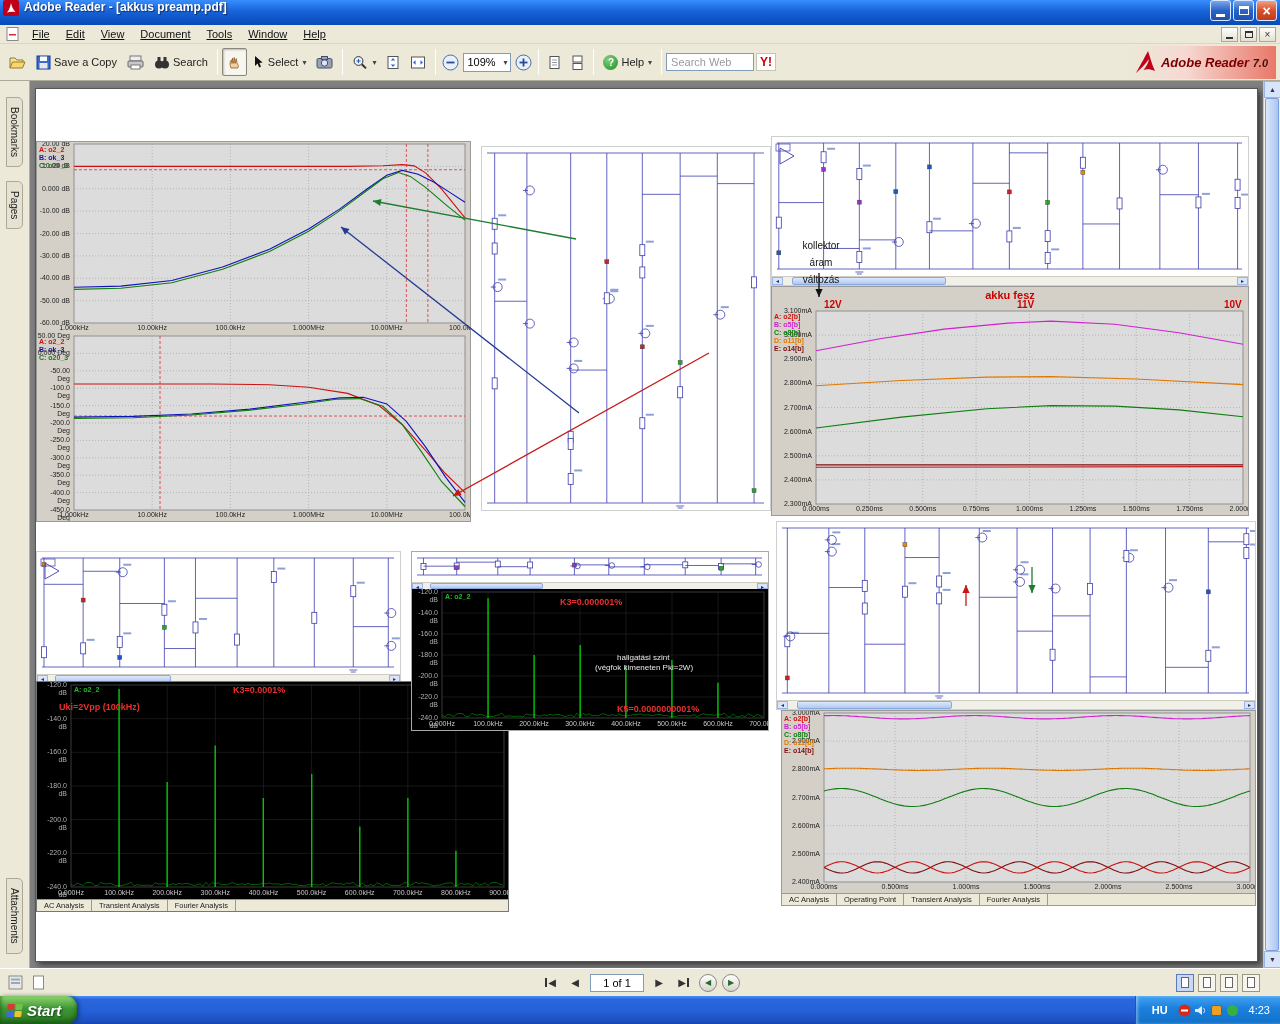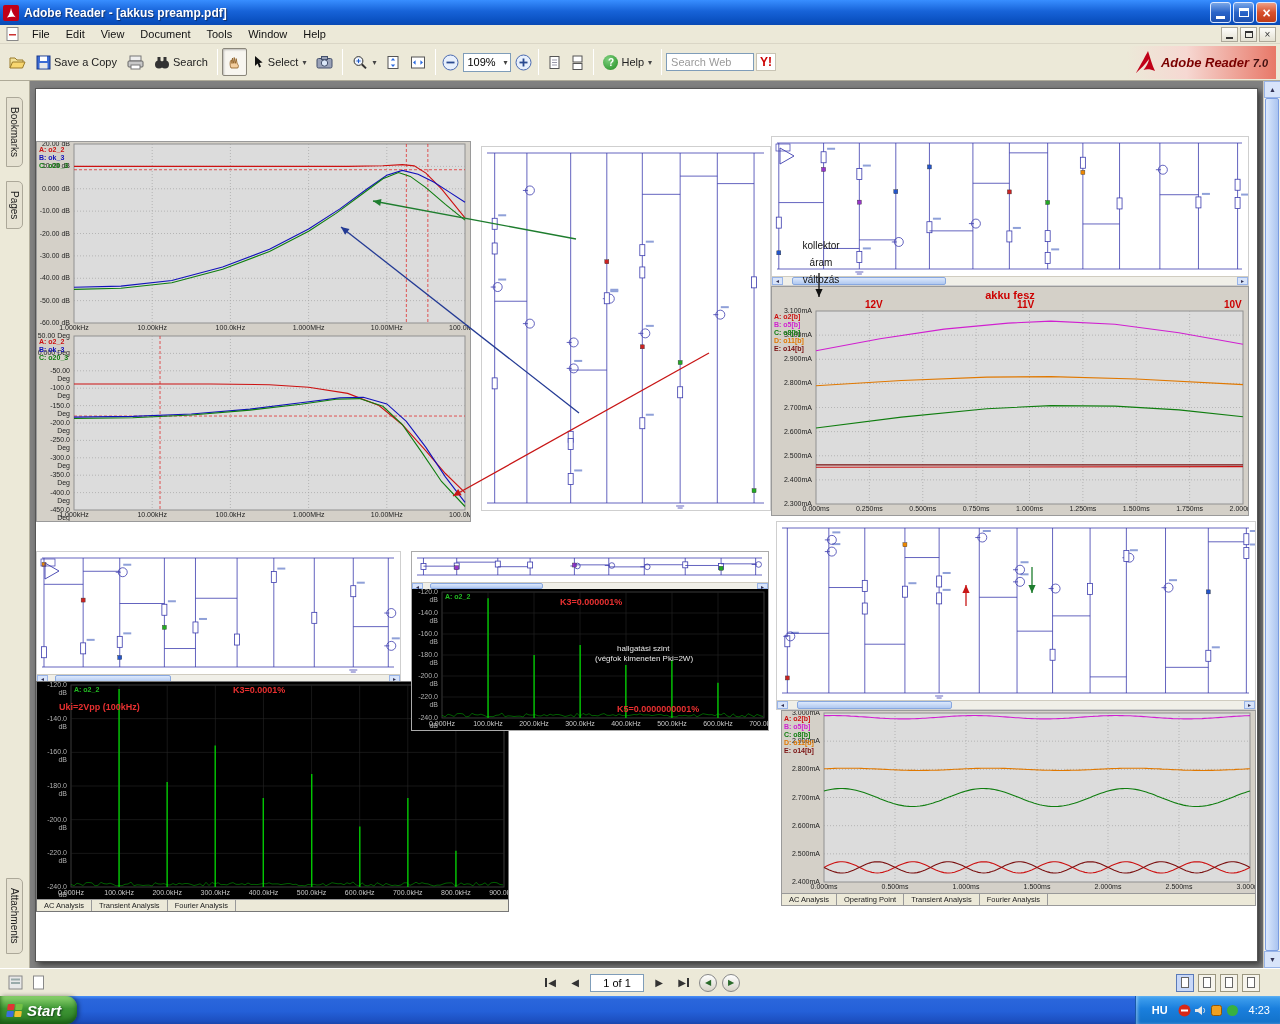--- a/index.html
+++ b/index.html
@@ -4,33 +4,33 @@
 <style>
   *{margin:0;padding:0;box-sizing:border-box;}
   html,body{width:1280px;height:1024px;overflow:hidden;}
   body{font-family:"Liberation Sans",sans-serif;background:#818181;}
   .screen{position:relative;width:1280px;height:1024px;}
   .abs{position:absolute;}
 
   
   .titlebar{position:absolute;left:0;top:0;width:100%;height:25px;
     background:linear-gradient(180deg,#388eff 0%,#1763d8 45%,#0a50c0 85%,#0a4ab4 100%);
-    display:flex;align-items:center;padding:0 3px;}
+    display:flex;padding:0 3px;}
   .title-text{color:#fff;font-weight:bold;font-size:12px;text-shadow:1px 1px 1px #10306a;margin-left:5px;flex:1;white-space:nowrap;}
   .winbtn{width:21px;height:21px;margin-left:2px;border:1px solid #dce8ff;border-radius:3px;display:flex;align-items:center;justify-content:center;color:#fff;
     background:linear-gradient(180deg,#7aa7e8,#2a64c8 50%,#1c50b0);}
   .winbtn.close{background:linear-gradient(180deg,#f0a086,#d8502c 50%,#c03c18);}
   .winbtn .bar{display:block;width:9px;height:3px;background:#fff;margin-top:10px;}
   .winbtn .box{display:block;width:10px;height:9px;border:1px solid #fff;border-top:3px solid #fff;}
   .winbtn.close span{font-weight:bold;font-size:14px;line-height:1;}
 
   
   .menubar{position:absolute;top:25px;left:0;right:0;height:19px;background:#ece9d8;display:flex;align-items:center;border-bottom:1px solid #dad6c6;}
   .menuitems{display:flex;}
-  .menuitem{font-size:11px;padding:2px 8px;color:#111;}
+  .menuitem{font-size:11px;padding:2px 8px;color:#111;text-decoration:underline;}
   .mdibtns{margin-left:auto;display:flex;gap:2px;padding-right:4px;}
   .mdibtn{width:17px;height:15px;border:1px solid #aca899;background:linear-gradient(#fdfdfb,#e4e1d2);display:flex;align-items:center;justify-content:center;font-size:10px;color:#333;}
   .glyph-min2{display:block;width:7px;height:2px;background:#333;margin-top:8px;}
   .glyph-max2{display:block;width:8px;height:7px;border:1px solid #333;border-top:2px solid #333;}
 
   
   .toolbar{position:absolute;top:44px;left:0;right:0;height:37px;background:#ece9d8;border-bottom:1px solid #aeaa98;display:flex;align-items:center;padding:0 4px;}
   .tbtn{display:flex;align-items:center;gap:3px;padding:3px 4px;border:1px solid transparent;border-radius:2px;font-size:11px;color:#222;height:28px;}
   .tbtn.pressed{background:#f8f6f0;border:1px solid #8a867a;box-shadow:inset 1px 1px 2px rgba(0,0,0,.25);}
   .roundbtn{display:flex;align-items:center;padding:2px;}
@@ -58,21 +58,21 @@
   .plotpanel{background:#d4d0c8;border:1px solid #9a9a9a;}
 
   .lineplot{position:absolute;}
   .ylab{position:absolute;font-size:7px;line-height:8px;color:#222;text-align:right;padding-right:3px;}
   .xlab{position:absolute;font-size:7px;line-height:8px;color:#222;text-align:center;}
   .plegend{position:absolute;font-size:7px;line-height:8px;font-weight:bold;white-space:nowrap;}
   .fftplot{position:absolute;background:#000;}
   .fylab{position:absolute;font-size:7px;line-height:8px;color:#b0b0b0;text-align:right;padding-right:3px;}
   .fxlab{position:absolute;font-size:7px;line-height:8px;color:#c8c8c8;text-align:center;}
   .ftext{position:absolute;color:#e83030;font-size:9px;font-weight:bold;white-space:nowrap;}
-  .fwhite{position:absolute;color:#e8e8e8;font-size:8px;white-space:nowrap;}
+  .fwhite{position:absolute;color:#e8e8e8;font-size:8px;white-space:nowrap;margin-top:9px;}
   .klabel{position:absolute;font-size:10px;color:#111;text-align:center;white-space:pre-line;line-height:17px;z-index:5;}
   .akku-title{position:absolute;left:50%;transform:translateX(-50%);top:2px;color:#cc0000;font-size:11px;font-weight:bold;}
   .vlab{position:absolute;color:#cc0000;font-size:10px;font-weight:bold;}
 
   .tabsrow{position:absolute;left:0;bottom:0;height:12px;width:100%;background:#ece9d8;border-top:1px solid #999;display:flex;align-items:stretch;}
   .atab{font-size:7.5px;line-height:11px;padding:0 7px;border-right:1px solid #999;color:#222;white-space:nowrap;}
 
   .hscroll{position:absolute;left:0;bottom:0;height:9px;width:100%;background:#f0efe8;display:flex;border-top:1px solid #d0ccc0;}
   .sbtn{width:11px;background:#d8e4fa;border:1px solid #98b4e8;font-size:5px;line-height:7px;text-align:center;color:#335;}
   .strack{flex:1;position:relative;}
@@ -519,21 +519,21 @@
               <polyline points="44.0,177.9 471.0,177.9" fill="none" stroke="#7a1010" stroke-width="1.1"></polyline>
               <polyline points="44.0,180.3 471.0,179.6" fill="none" stroke="#cc1111" stroke-width="1.1"></polyline>
             </svg><div class="ylab" style="top: 20px; left: 0px; width: 43px;">3.100mA</div><div class="ylab" style="top: 44.125px; left: 0px; width: 43px;">3.000mA</div><div class="ylab" style="top: 68.25px; left: 0px; width: 43px;">2.900mA</div><div class="ylab" style="top: 92.375px; left: 0px; width: 43px;">2.800mA</div><div class="ylab" style="top: 116.5px; left: 0px; width: 43px;">2.700mA</div><div class="ylab" style="top: 140.625px; left: 0px; width: 43px;">2.600mA</div><div class="ylab" style="top: 164.75px; left: 0px; width: 43px;">2.500mA</div><div class="ylab" style="top: 188.875px; left: 0px; width: 43px;">2.400mA</div><div class="ylab" style="top: 213px; left: 0px; width: 43px;">2.300mA</div><div class="xlab" style="top: 218px; left: 22px; width: 44px;">0.000ms</div><div class="xlab" style="top: 218px; left: 75.375px; width: 44px;">0.250ms</div><div class="xlab" style="top: 218px; left: 128.75px; width: 44px;">0.500ms</div><div class="xlab" style="top: 218px; left: 182.125px; width: 44px;">0.750ms</div><div class="xlab" style="top: 218px; left: 235.5px; width: 44px;">1.000ms</div><div class="xlab" style="top: 218px; left: 288.875px; width: 44px;">1.250ms</div><div class="xlab" style="top: 218px; left: 342.25px; width: 44px;">1.500ms</div><div class="xlab" style="top: 218px; left: 395.625px; width: 44px;">1.750ms</div><div class="xlab" style="top: 218px; left: 449px; width: 44px;">2.000ms</div><div class="plegend" style="left: 2px; top: 26px;">
               <div style="color: rgb(204, 17, 17);">A: o2[b]</div>
               <div style="color: rgb(208, 32, 208);">B: o5[b]</div>
               <div style="color: rgb(15, 125, 15);">C: o8[b]</div>
               <div style="color: rgb(224, 120, 0);">D: o11[b]</div>
               <div style="color: rgb(122, 16, 16);">E: o14[b]</div>
             </div></div>
         <div class="akku-title">akku fesz</div>
-        <div class="vlab" style="left:52px;top:12px;margin-left:41px;">12V</div>
+        <div class="vlab" style="left:52px;top:12px;">12V</div>
         <div class="vlab" style="left:245px;top:12px;">11V</div>
         <div class="vlab" style="left:452px;top:12px;">10V</div>
       </div>
 
       <div class="panel circ" style="left:0;top:462px;width:365px;height:133px;z-index:1;">
         <svg width="363" height="122">
             <line x1="5" y1="6" x2="357" y2="6" stroke="#3c3cae" stroke-width="0.8"></line>
             <line x1="5" y1="115" x2="357" y2="115" stroke="#3c3cae" stroke-width="0.8"></line>
             <line x1="6.991634691134095" y1="6" x2="6.991634691134095" y2="115" stroke="#3c3cae" stroke-width="0.8"></line>
             <rect x="4.491634691134095" y="94.72053627111018" width="5" height="11" fill="#fff" stroke="#3c3cae" stroke-width="0.8"></rect>

